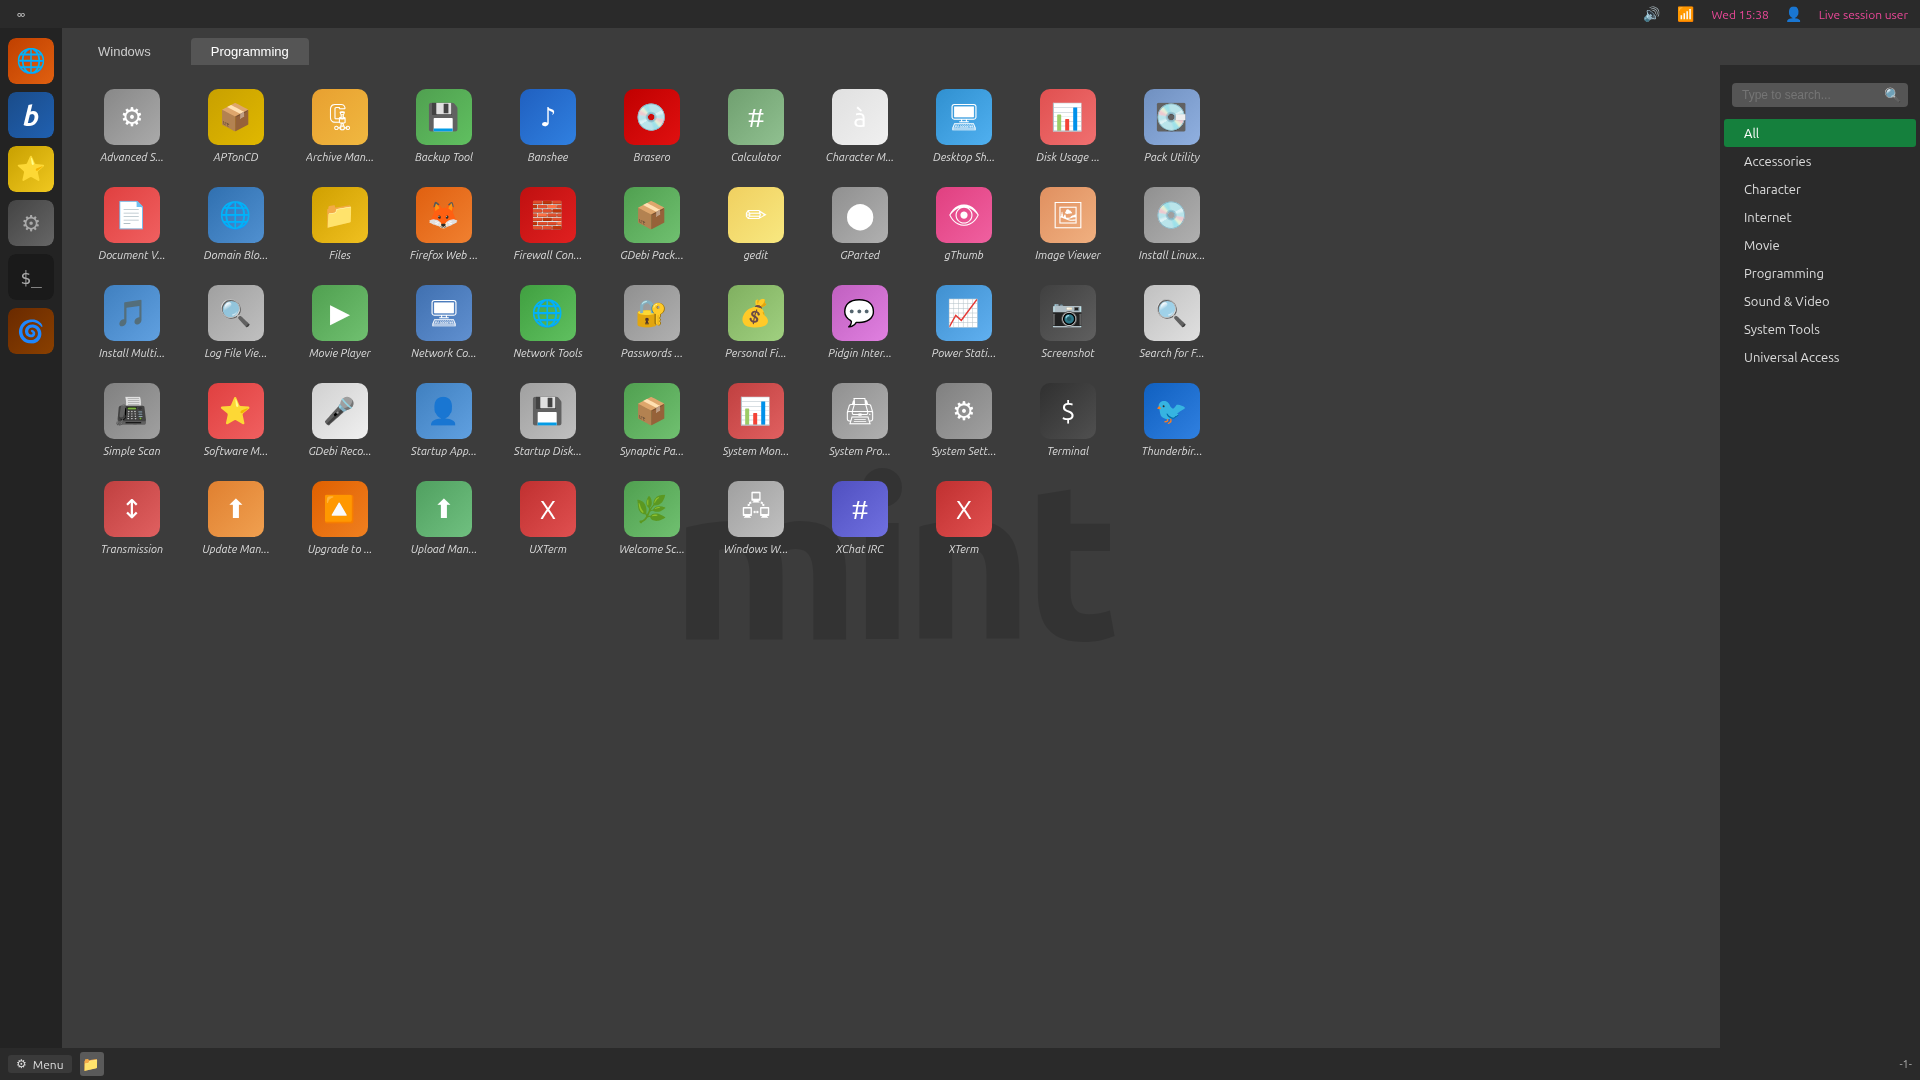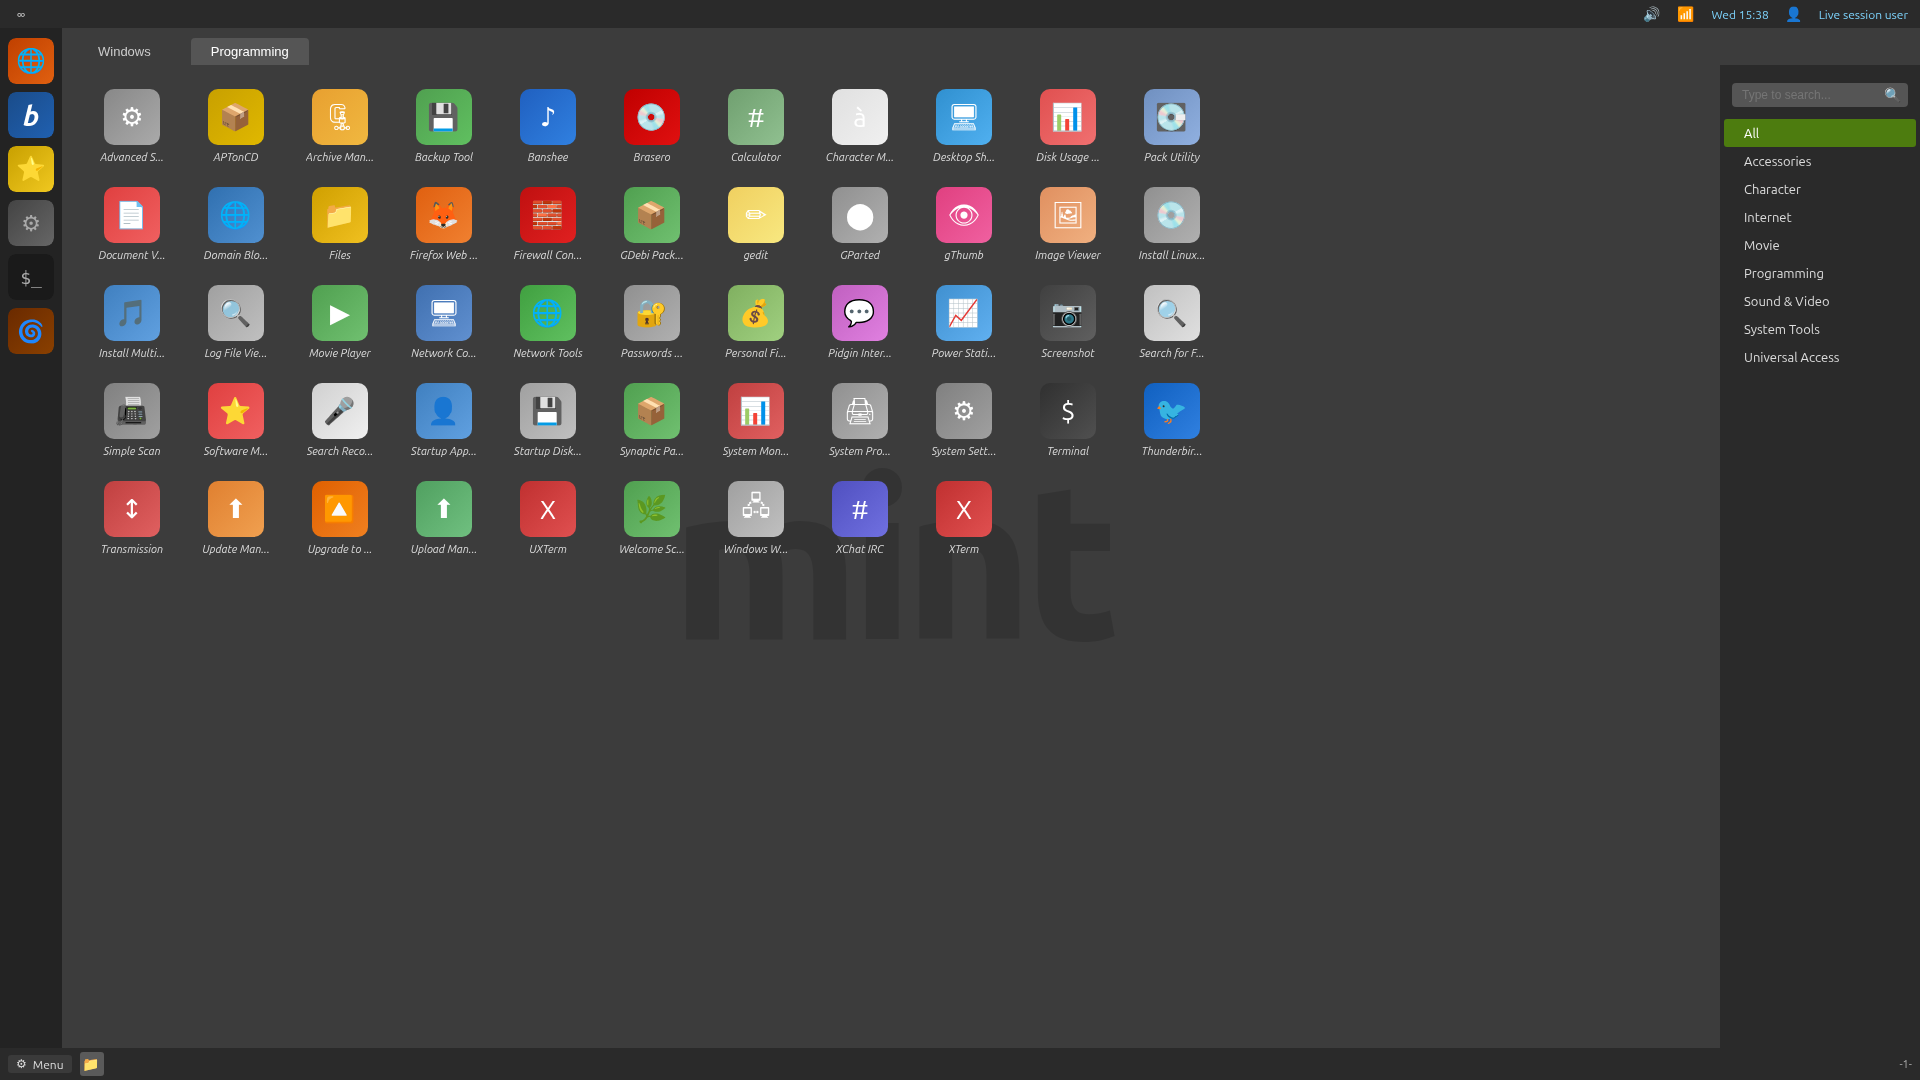--- a/index.html
+++ b/index.html
@@ -35,21 +35,21 @@
     .topbar-icon {
       width: 18px;
       height: 18px;
       display: flex;
       align-items: center;
       justify-content: center;
       color: #ccc;
       font-size: 14px;
     }
     .topbar-text {
-      color: #7dd3fc;
+      color: #ec4899;
       font-size: 12px;
     }
 
     
     #taskbar {
       position: absolute;
       bottom: 0;
       left: 0;
       width: 100%;
       height: 32px;
@@ -272,21 +272,21 @@
     }
     .category-item {
       padding: 7px 20px;
       font-size: 13px;
       color: #ddd;
       cursor: pointer;
       border-radius: 3px;
       margin: 0 4px;
     }
     .category-item.active {
-      background: #4d7c0f;
+      background: #15803d;
       color: #fff;
     }
 
     
     .icon-gear { background: linear-gradient(135deg, #888, #aaa); }
     .icon-apt { background: linear-gradient(135deg, #c8a000, #e0b800); }
     .icon-archive { background: linear-gradient(135deg, #e8a030, #f0b840); }
     .icon-backup { background: linear-gradient(135deg, #50a050, #60c060); }
     .icon-banshee { background: linear-gradient(135deg, #2060c0, #3080e0); }
     .icon-brasero { background: linear-gradient(135deg, #c00000, #e01010); }
@@ -602,21 +602,21 @@
           <div class="app-item">
     <div class="app-icon-wrap icon-software">
       <div class="app-icon-inner">⭐</div>
     </div>
     <span class="app-label">Software M...</span>
   </div>
           <div class="app-item">
     <div class="app-icon-wrap icon-soundrec">
       <div class="app-icon-inner">🎤</div>
     </div>
-    <span class="app-label">Search Reco...</span>
+    <span class="app-label">GDebi Reco...</span>
   </div>
           <div class="app-item">
     <div class="app-icon-wrap icon-startup">
       <div class="app-icon-inner">👤</div>
     </div>
     <span class="app-label">Startup App...</span>
   </div>
           <div class="app-item">
     <div class="app-icon-wrap icon-startupdisk">
       <div class="app-icon-inner">💾</div>

